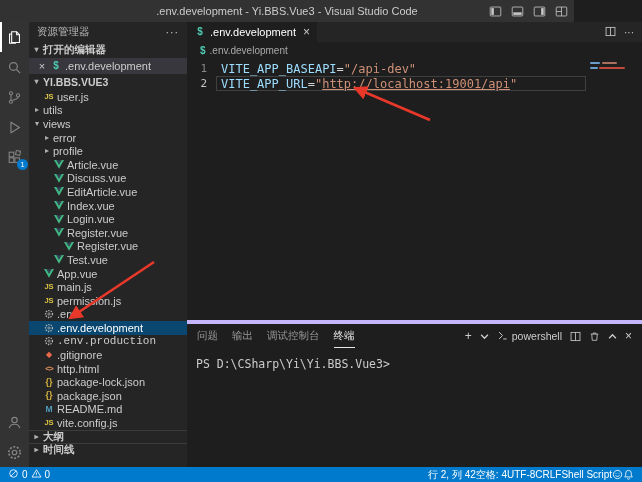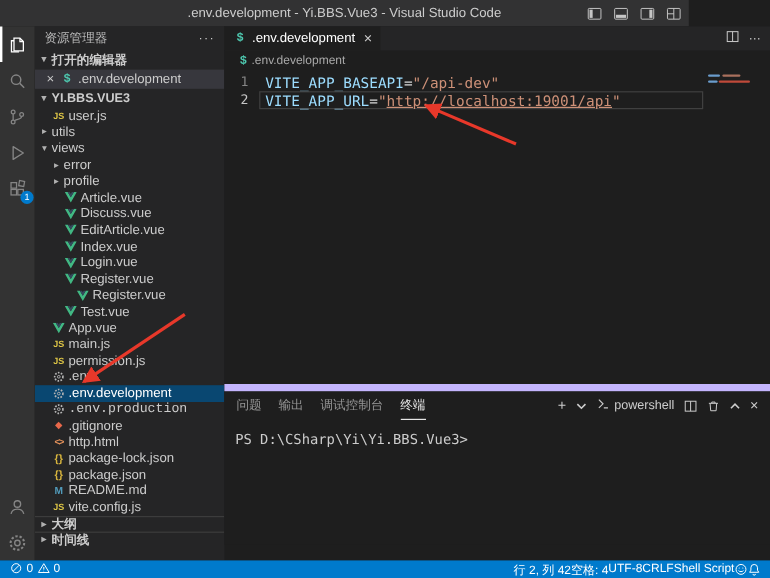--- a/index.html
+++ b/index.html
@@ -60,21 +60,21 @@
   .code-line.current .lt{border-color:#404040;}
   .code-line.current .ln{color:#c6c6c6;}
   .tok-variable{color:var(--variable-color,#9cdcfe);}
   .tok-operator{color:#d4d4d4;}
   .tok-string{color:var(--string-color,#ce9178);}
   .tok-string-link{color:var(--string-color,#ce9178);text-decoration:underline;cursor:pointer;}
   .minimap{position:absolute;right:0;top:36px;width:54px;height:120px;}
   .mm-mark{position:absolute;height:2px;border-radius:1px;}
 
   
-  .panel{position:absolute;left:187px;top:320px;width:455px;height:134px;background:#1e1e1e;border-top:6px solid #c4b5fd;}
+  .panel{position:absolute;left:187px;top:320px;width:455px;height:134px;background:#1e1e1e;border-top:4px solid #c4b5fd;}
   .panel-header{height:24px;display:flex;align-items:center;padding:0 10px;}
   .ptab{font-size:10.5px;color:#969696;margin-right:14px;height:24px;display:flex;align-items:center;cursor:pointer;}
   .ptab.active{color:#e7e7e7;border-bottom:1px solid #e7e7e7;}
   .panel-actions{margin-left:auto;display:flex;align-items:center;gap:8px;color:#cccccc;}
   .pa-ic{display:inline-flex;align-items:center;font-size:12px;cursor:pointer;}
   .shell-label{font-size:10.5px;color:#cccccc;display:flex;align-items:center;gap:4px;cursor:pointer;}
   .panel-content{font-family:"DejaVu Sans Mono",monospace;font-size:11.5px;color:#cccccc;padding:9px 0 0 9px;}
 
   
   .statusbar{position:absolute;left:0;top:467px;width:642px;height:15px;background:var(--statusbar-bg,#007acc);

